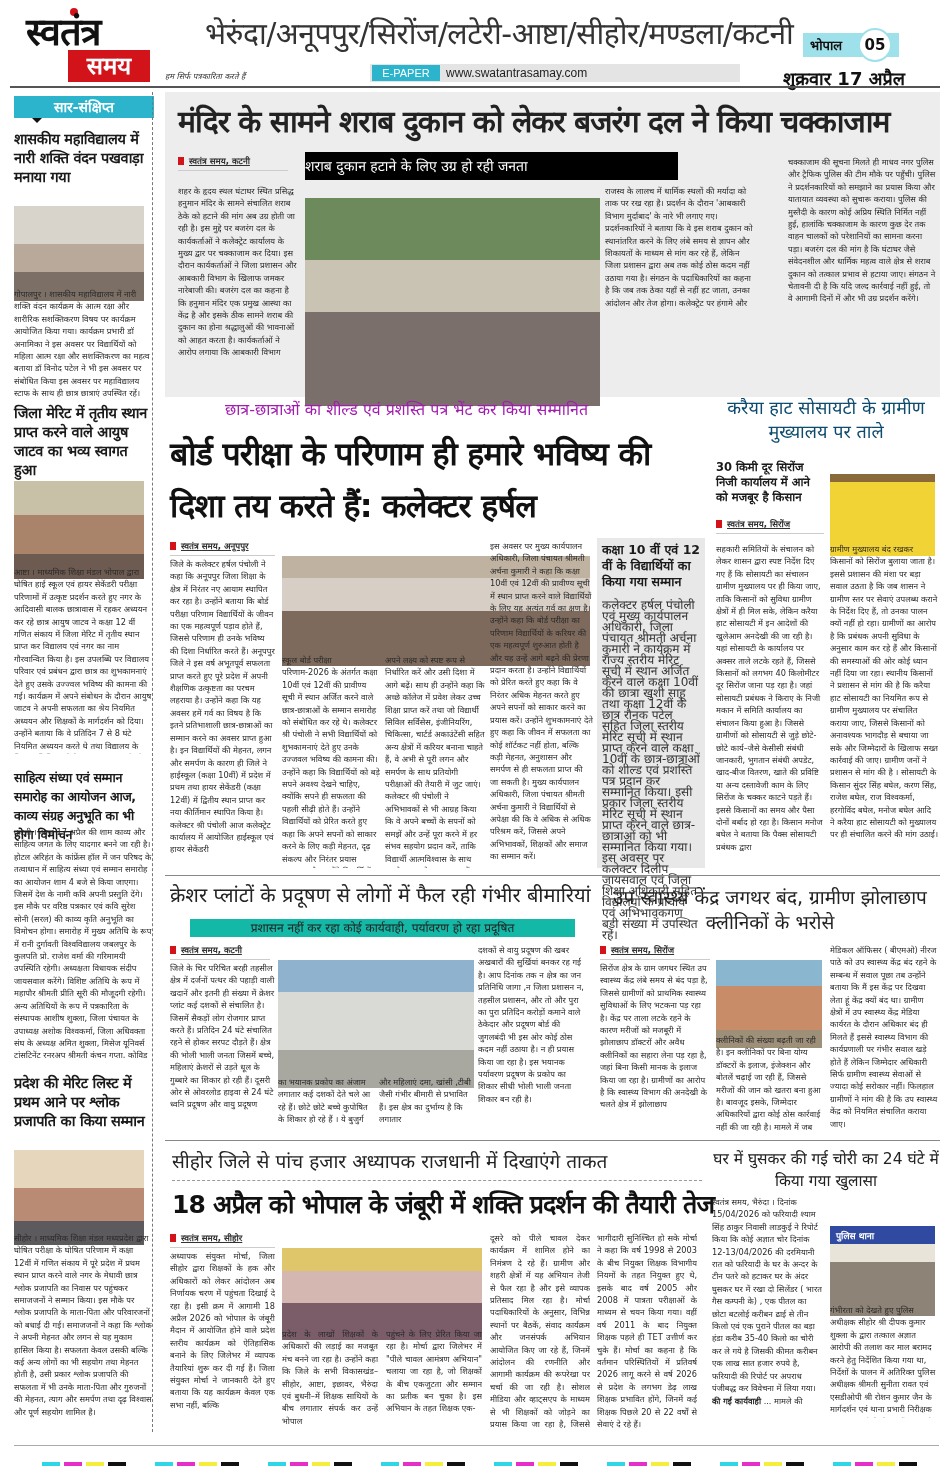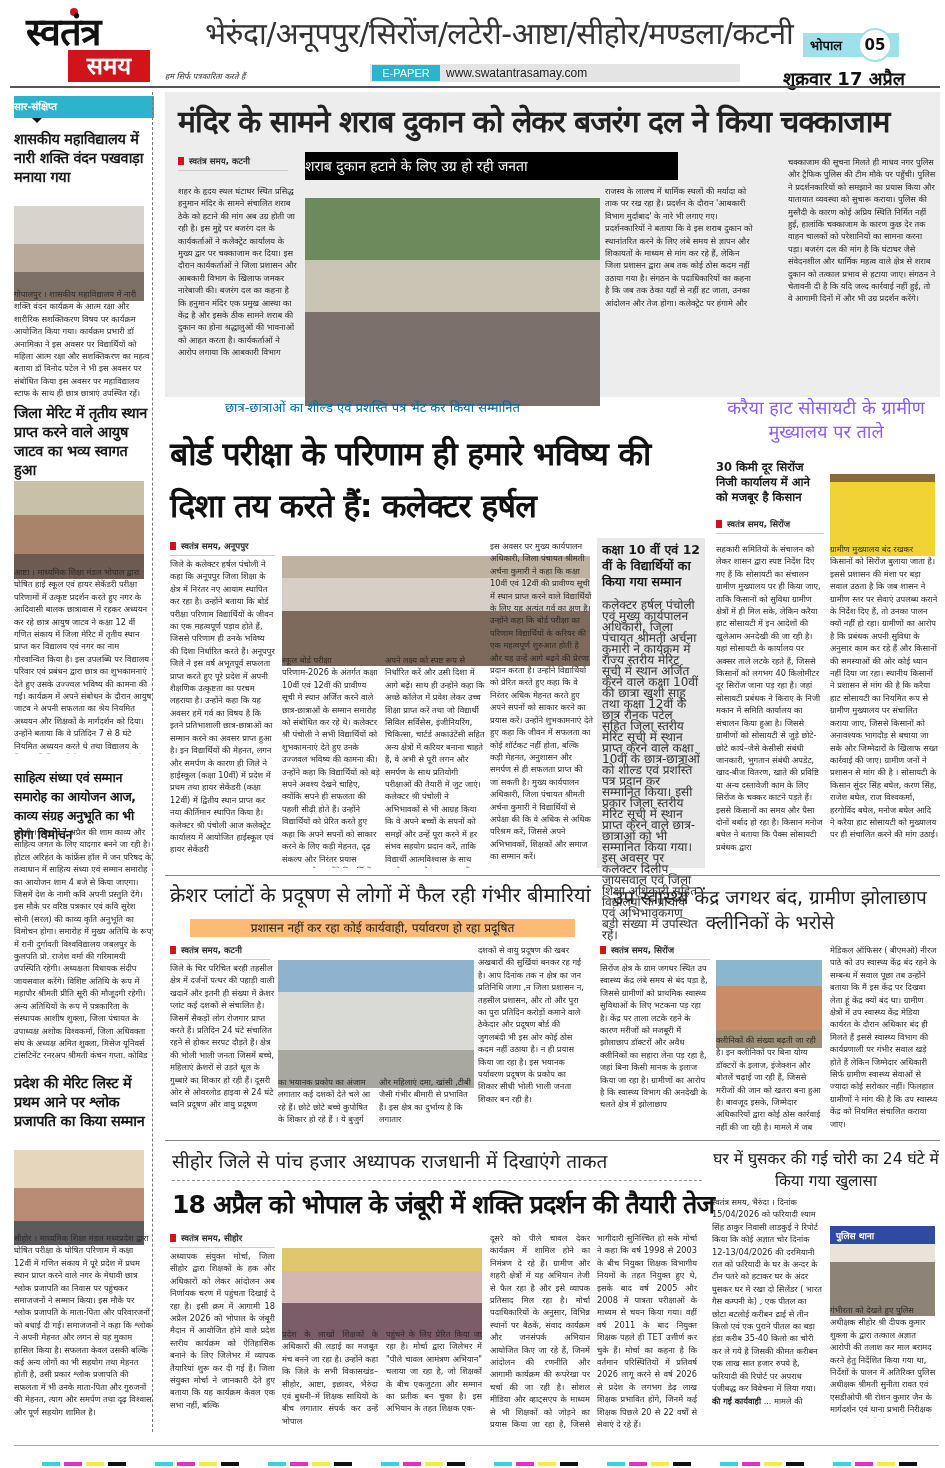--- a/index.html
+++ b/index.html
@@ -1,21 +1,21 @@
 <!DOCTYPE html>
 <html><head>
 <meta charset="utf-8">
 <style>
   * { box-sizing: border-box; margin: 0; padding: 0; }
   html, body { width: 945px; height: 1468px; background: #ffffff; overflow: hidden; }
   body { font-family: "DejaVu Sans", sans-serif; color: #1a1a1a; position: relative; }
   .abs { position: absolute; }
   .body-text { font-size: 8.2px; line-height: 12.4px; color: #2a2a2a; overflow: hidden; text-align: left; }
   .body-text.justify { text-align: justify; }
-  .byline { font-size: 8.6px; font-weight: bold; color: #333; display: flex; align-items: center; gap: 5px; border-bottom: 1px solid #ccc; padding-bottom: 3px; }
+  .byline { font-size: 8.6px; font-weight: bold; color: #333; display: flex; align-items: center; gap: 5px; border-bottom: 1px solid #ccc; padding-bottom: 3px; text-decoration: underline; }
   .byline .sq { width: 6px; height: 8px; background: #d2141a; display: inline-block; }
   .photo { background: #8a8f88; overflow: hidden; margin-top: 16px; }
   .vline { border-left: 1px dashed #777; }
   .hline { border-top: 1px solid #888; }
 
   
   #logo-top { left: 26px; top: 10px; font-family: "DejaVu Serif", serif; font-size: 38px; font-weight: bold; color: #111; letter-spacing: -1px; line-height: 44px; }
   #logo-dot { left: 70px; top: 8px; width: 8px; height: 8px; border-radius: 50%; background: #d2141a; }
   #logo-bottom { left: 68px; top: 50px; width: 82px; height: 32px; background: #d2141a; color: #fff; font-family: "DejaVu Serif", serif; font-weight: bold; font-size: 24px; line-height: 32px; text-align: center; }
   #regions { left: 205px; top: 14px; font-size: 30px; color: #333; letter-spacing: -0.5px; line-height: 40px; }
@@ -23,44 +23,44 @@
   #epaper-bar { left: 370px; top: 64px; width: 370px; height: 18px; background: #e4e4e4; }
   #epaper-label { left: 372px; top: 65px; width: 68px; height: 16px; background: #2cb4cc; color: #fff; font-size: 11px; line-height: 16px; text-align: center; font-family: "Liberation Sans", sans-serif; }
   #epaper-url { left: 446px; top: 65px; font-size: 12px; line-height: 16px; color: #222; font-family: "Liberation Sans", sans-serif; }
   #edition-box { left: 803px; top: 33px; width: 96px; height: 24px; background: #9fe1ea; }
   #edition-city { left: 810px; top: 36px; font-size: 13px; font-weight: bold; color: #111; }
   #page-num { left: 858px; top: 28px; width: 34px; height: 34px; border-radius: 50%; background: #fff; border: 2px solid #9fe1ea; font-size: 15px; font-weight: bold; color: #111; text-align: center; line-height: 30px; }
   #date-line { left: 783px; top: 66px; font-size: 18px; font-weight: bold; color: #111; }
   #masthead-rule { left: 10px; top: 86px; width: 930px; height: 2px; background: #555; }
 
   
-  #sidebar-ribbon { left: 14px; top: 96px; width: 140px; height: 22px; background: #2cb4cc; color: #fff; font-size: 10px; font-weight: bold; line-height: 22px; }
+  #sidebar-ribbon { left: 14px; top: 96px; width: 140px; height: 22px; background: #2cb4cc; color: #fff; font-size: 14px; font-weight: bold; text-align: center; line-height: 22px; }
   #ribbon-arrow { left: 32px; top: 118px; width: 0; height: 0; border-left: 5px solid transparent; border-right: 5px solid transparent; border-top: 5px solid #111; }
   .side-head { font-size: 14.5px; font-weight: bold; color: #1a1a1a; line-height: 19px; letter-spacing: -0.3px; }
   #side-divider { left: 152px; top: 92px; height: 1340px; }
 
   
   #lead-panel { left: 165px; top: 92px; width: 775px; height: 305px; background: #ededed; }
   #lead-title { left: 178px; top: 102px; font-size: 30px; font-weight: bold; color: #222; letter-spacing: -1px; line-height: 40px; white-space: nowrap; text-align: right; }
   #lead-banner { left: 305px; top: 152px; width: 373px; height: 28px; background: #000; color: #fff; font-size: 14px; text-align: left; line-height: 28px; }
 
   
-  #board-kicker { left: 225px; top: 398px; font-size: 13px; color: #0369a1; }
+  #board-kicker { left: 225px; top: 398px; font-size: 16px; color: #a21caf; }
   #board-title { left: 170px; top: 428px; width: 530px; font-size: 32px; font-weight: bold; color: #111; line-height: 52px; letter-spacing: -0.8px; }
   #board-box { left: 597px; top: 538px; width: 108px; height: 330px; background: #e8e8e8; }
   #board-box-head { left: 602px; top: 542px; width: 100px; font-size: 12.5px; font-weight: bold; line-height: 16px; color: #1a1a1a; }
   #board-box-text { left: 602px; top: 600px; width: 98px; height: 264px; font-size: 12px; line-height: 11px; color: #333; }
 
-  #karaiya-title { left: 712px; top: 396px; width: 228px; font-size: 18px; color: #8b5cf6; text-align: center; line-height: 24px; }
+  #karaiya-title { left: 712px; top: 396px; width: 228px; font-size: 18px; color: #0c4a6e; text-align: center; line-height: 24px; }
   #karaiya-sub { left: 716px; top: 460px; width: 108px; font-size: 11.5px; font-weight: bold; line-height: 15px; color: #1a1a1a; }
   #karaiya-photo { left: 830px; top: 458px; width: 105px; height: 82px; background: linear-gradient(180deg, #8a6a3a 0 10%, #f1d335 10% 100%); }
 
   
   #crusher-title { left: 170px; top: 882px; width: 425px; font-size: 20px; color: #222; line-height: 26px; white-space: nowrap; }
-  #crusher-sub { left: 190px; top: 919px; width: 385px; height: 18px; background: #fdba74; font-size: 12px; color: #222; text-align: center; line-height: 18px; }
+  #crusher-sub { left: 190px; top: 919px; width: 385px; height: 18px; background: #14b8a6; font-size: 12px; color: #222; text-align: center; line-height: 18px; }
   #health-title { left: 600px; top: 885px; width: 340px; font-size: 19px; color: #222; text-align: center; line-height: 25px; }
 
   
   #sehore-kicker { left: 172px; top: 1148px; width: 530px; font-size: 19px; color: #222; line-height: 26px; white-space: nowrap; }
   #sehore-title { left: 172px; top: 1188px; width: 530px; font-size: 25px; font-weight: bold; color: #111; line-height: 34px; white-space: nowrap; letter-spacing: -0.8px; }
   #theft-title { left: 712px; top: 1148px; width: 228px; font-size: 15.5px; color: #222; text-align: center; line-height: 22px; }
 
   .cmyk { height: 4px; width: 18px; display: inline-block; margin-right: 4px; }
 </style>
 </head>

